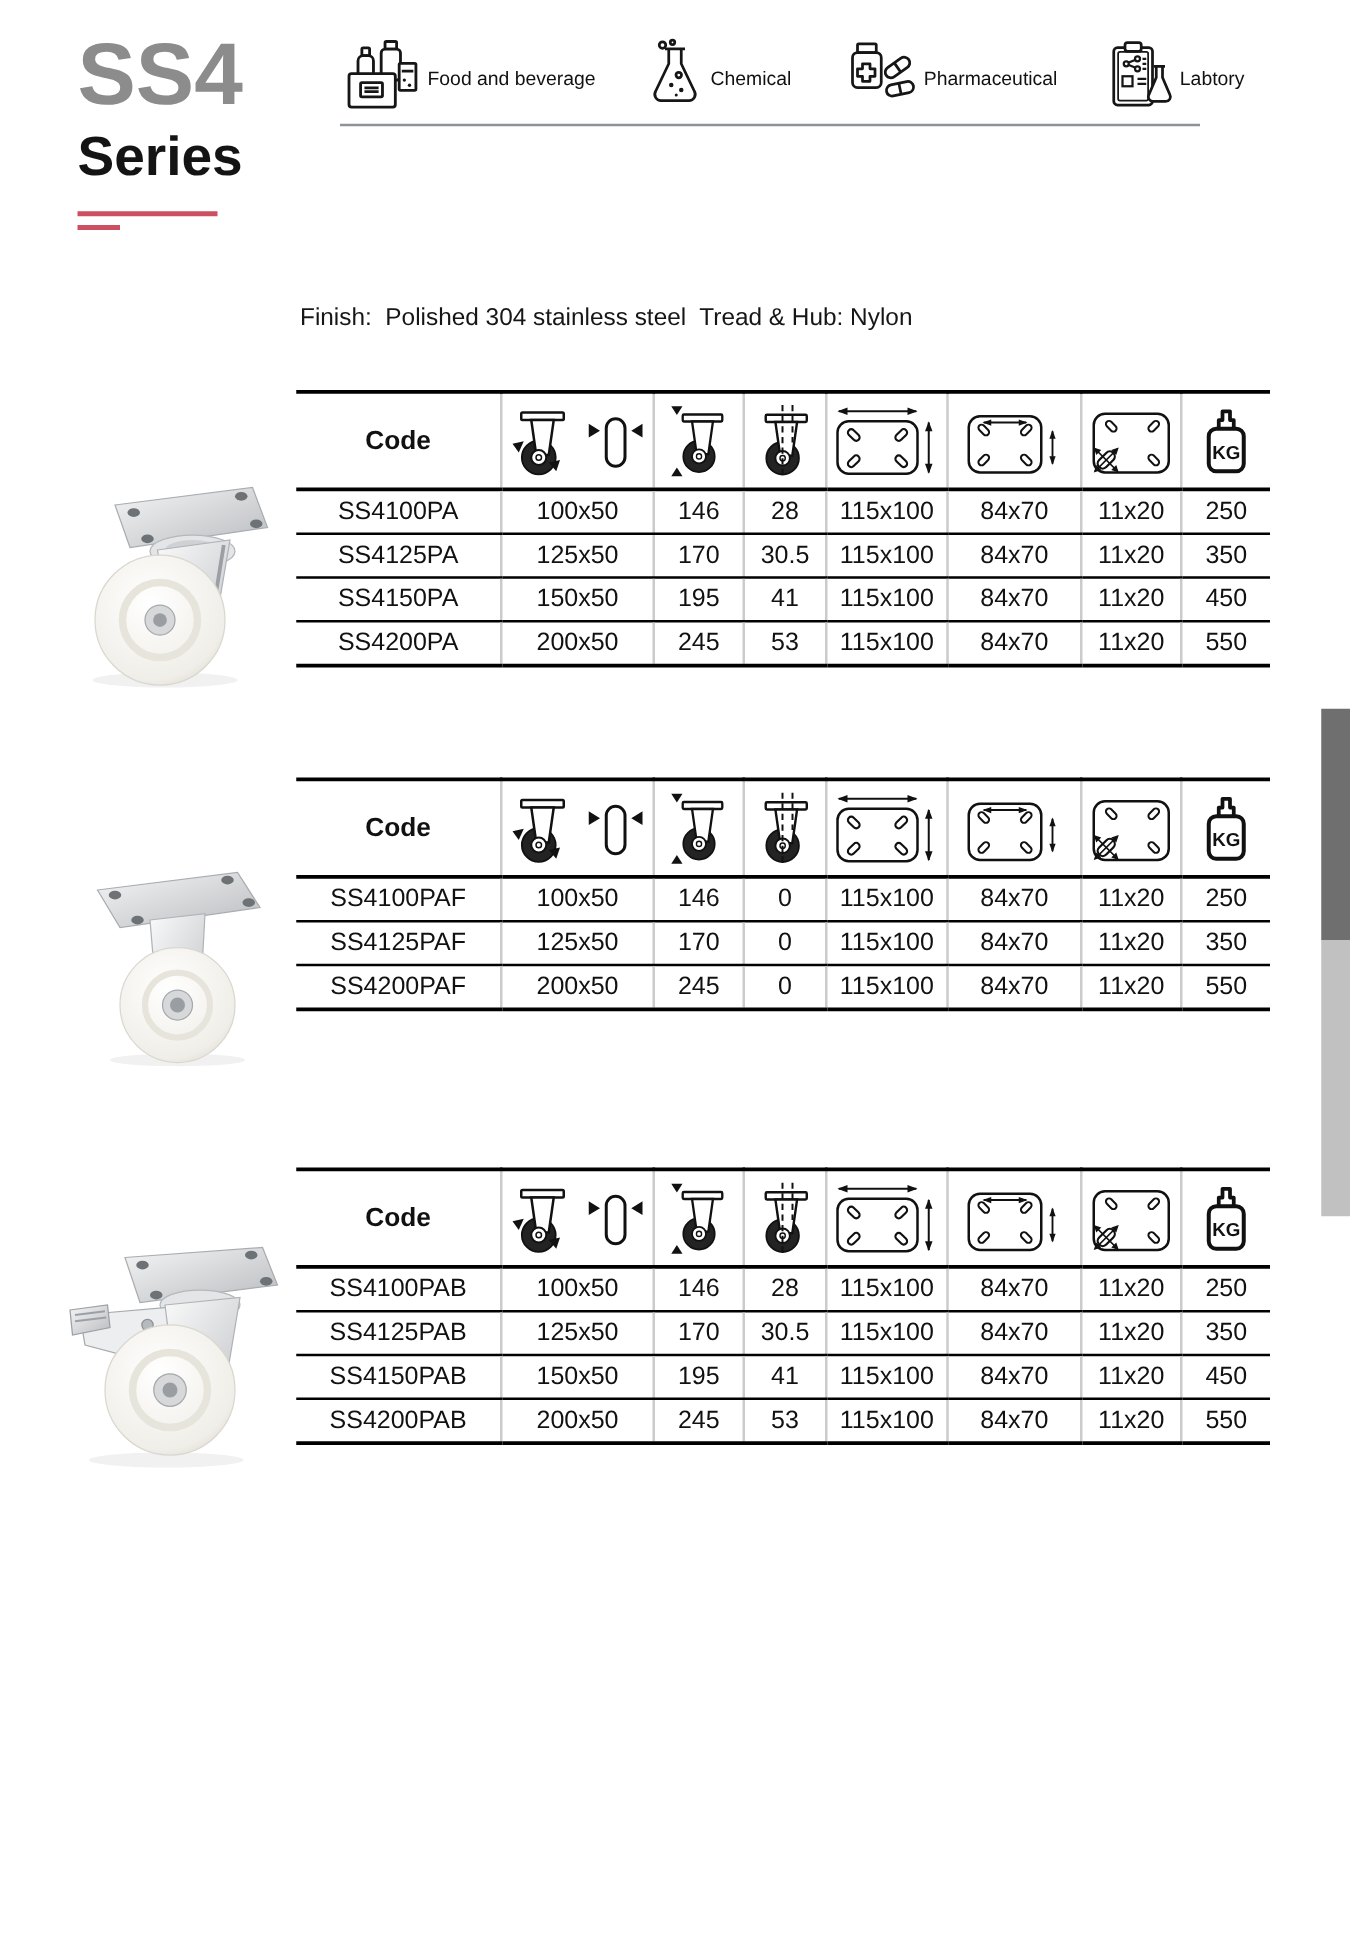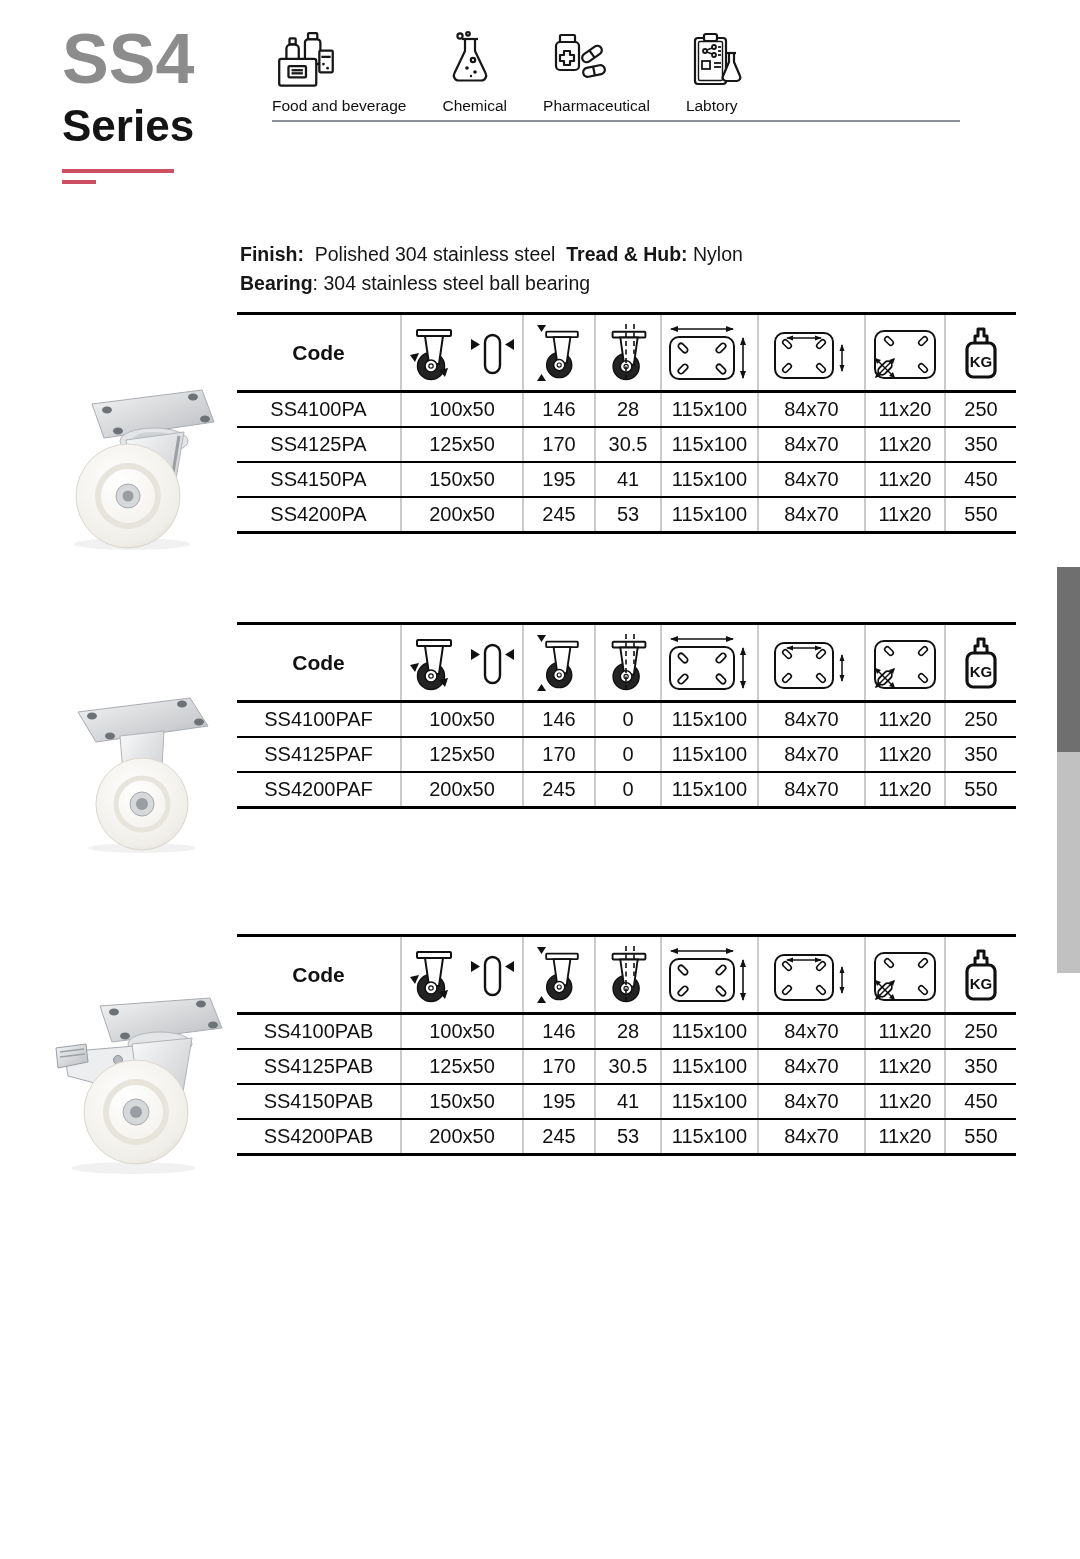--- a/index.html
+++ b/index.html
@@ -9,27 +9,27 @@
   
   .title-block{position:absolute;left:62px;top:24px;}
   .series-code{font-size:70px;font-weight:bold;color:#8c8c8c;line-height:1;letter-spacing:0px;}
   .series-name{font-size:44px;font-weight:bold;color:#141414;line-height:1;margin-top:10px;}
   .accent-line-long{width:112px;height:4px;background:#cc5062;margin-top:21px;}
   .accent-line-short{width:34px;height:4px;background:#cc5062;margin-top:7px;}
 
   
   .categories{position:absolute;left:272px;top:30px;width:688px;display:flex;align-items:flex-end;
               gap:36px;padding-bottom:5px;border-bottom:2px solid #8f9297;}
-  .cat-item{display:flex;flex-direction:column;}
+  .cat-item{display:flex;align-items:center;}
   .cat-item svg{display:block;}
   .cat-label{font-size:15.5px;margin-top:3px;white-space:nowrap;color:#111;}
 
   
   .specs{position:absolute;left:240px;top:240px;font-size:19.5px;line-height:29px;color:#161616;}
-  .specs b{font-weight:bold;}
+  .specs b{font-weight:normal;}
 
   
   .table-wrap{position:absolute;left:237px;width:779px;}
   table.spec{border-collapse:collapse;table-layout:fixed;width:779px;border-top:3px solid #000;}
   table.spec th,table.spec td{padding:0;text-align:center;vertical-align:middle;}
   table.spec thead th{height:75px;border-bottom:3px solid #000;}
   table.spec th:not(:last-child),table.spec td:not(:last-child){border-right:2px solid #cbcbcb;}
   table.spec td{height:33px;font-size:20px;color:#111;border-bottom:2px solid #000;}
   table.spec tbody tr:last-child td{border-bottom:3px solid #000;}
   .code-h{font-size:21px;font-weight:bold;color:#111;}
@@ -227,21 +227,20 @@
           <path d="M43,22 v9 L37,45 a3.5,3.5 0 0 0 3,5 h11 a3.5,3.5 0 0 0 3,-5 L48,31 v-9"></path>
           <line x1="41" y1="22" x2="50" y2="22"></line>
         </g>
       </svg>
       <div class="cat-label">Labtory</div>
     </div>
   </div>
 
   <div class="specs">
     <div><b>Finish:</b>&nbsp; <span>Polished 304 stainless steel</span>&nbsp; <b>Tread &amp; Hub:</b> <span>Nylon</span></div>
-    <div><b>Bearing</b><span>: 304 stainless steel ball bearing</span></div>
   </div>
 
   <div class="table-wrap" style="top:312px">
     <table class="spec">
       <colgroup>
           <col style="width:164px">
           <col style="width:122px">
           <col style="width:72px">
           <col style="width:66px">
           <col style="width:97px">

